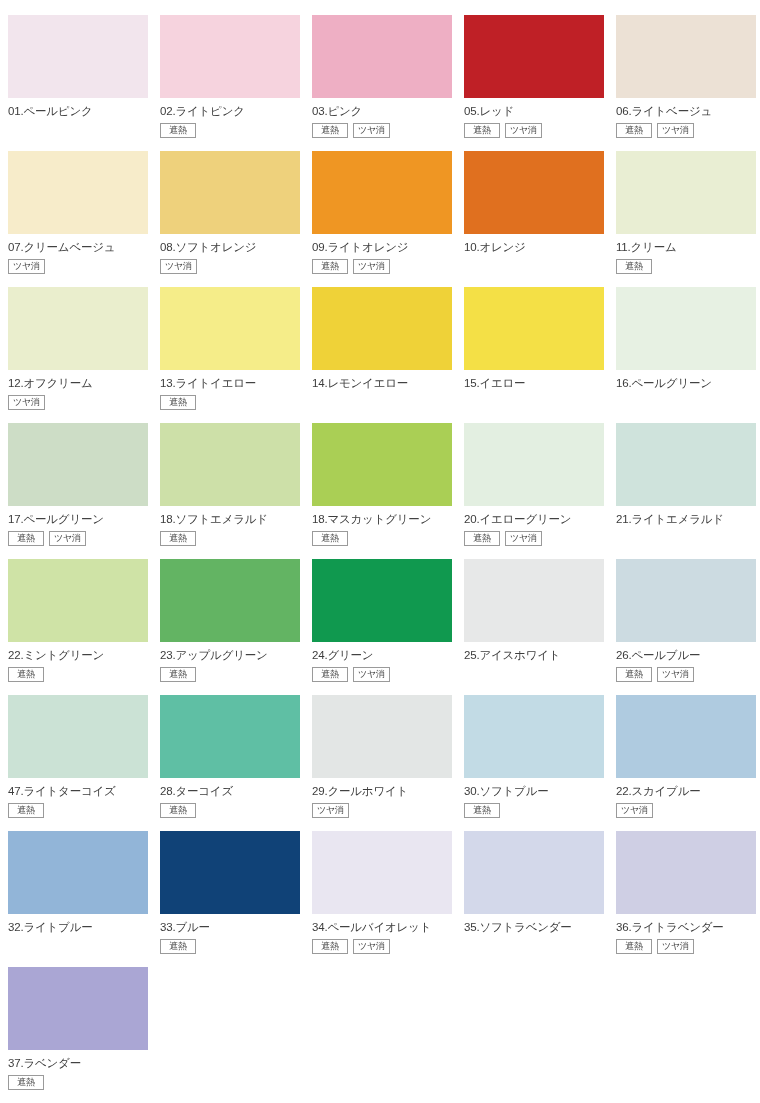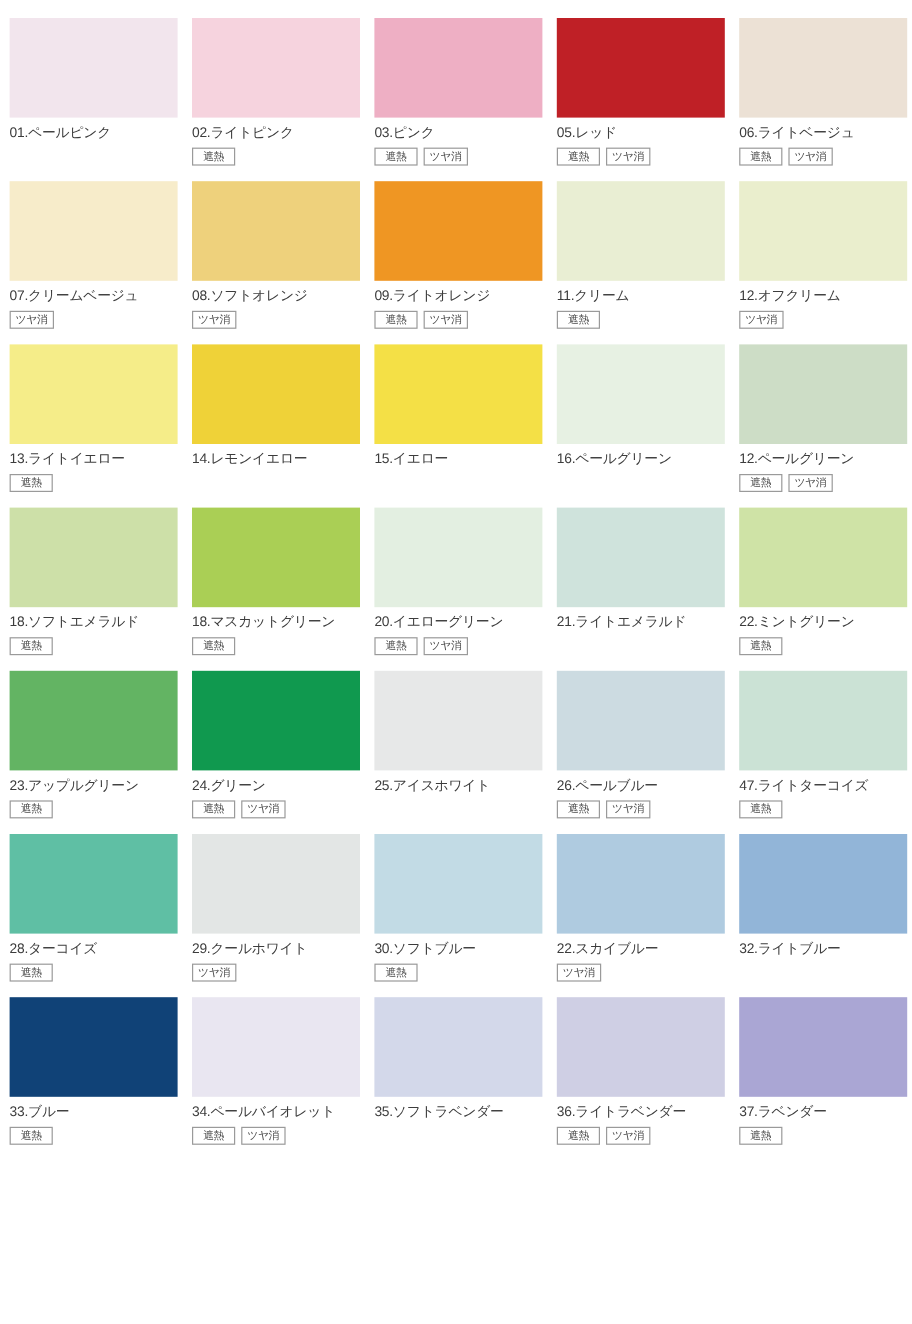--- a/index.html
+++ b/index.html
@@ -136,20 +136,24 @@
     </div>
     <div class="swatch-cell">
       <div class="swatch-chip" style="background-color: rgb(239, 150, 35);"></div>
       <span class="swatch-name">09.ライトオレンジ</span>
       <div class="badge-row">
         <span class="badge">遮熱</span>
         <span class="badge">ツヤ消</span>
       </div>
     </div>
     <div class="swatch-cell">
+      <div class="swatch-chip" style="background-color: rgb(224, 112, 31);"></div>
+      <span class="swatch-name">10.オレンジ</span>
+    </div>
+    <div class="swatch-cell">
       <div class="swatch-chip" style="background-color: rgb(233, 238, 211);"></div>
       <span class="swatch-name">11.クリーム</span>
       <div class="badge-row">
         <span class="badge">遮熱</span>
       </div>
     </div>
     <div class="swatch-cell">
       <div class="swatch-chip" style="background-color: rgb(234, 238, 205);"></div>
       <span class="swatch-name">12.オフクリーム</span>
       <div class="badge-row">
@@ -170,21 +174,21 @@
     <div class="swatch-cell">
       <div class="swatch-chip" style="background-color: rgb(244, 224, 70);"></div>
       <span class="swatch-name">15.イエロー</span>
     </div>
     <div class="swatch-cell">
       <div class="swatch-chip" style="background-color: rgb(231, 241, 227);"></div>
       <span class="swatch-name">16.ペールグリーン</span>
     </div>
     <div class="swatch-cell">
       <div class="swatch-chip" style="background-color: rgb(205, 221, 198);"></div>
-      <span class="swatch-name">12.ペールグリーン</span>
+      <span class="swatch-name">17.ペールグリーン</span>
       <div class="badge-row">
         <span class="badge">遮熱</span>
         <span class="badge">ツヤ消</span>
       </div>
     </div>
     <div class="swatch-cell">
       <div class="swatch-chip" style="background-color: rgb(205, 224, 168);"></div>
       <span class="swatch-name">18.ソフトエメラルド</span>
       <div class="badge-row">
         <span class="badge">遮熱</span>

